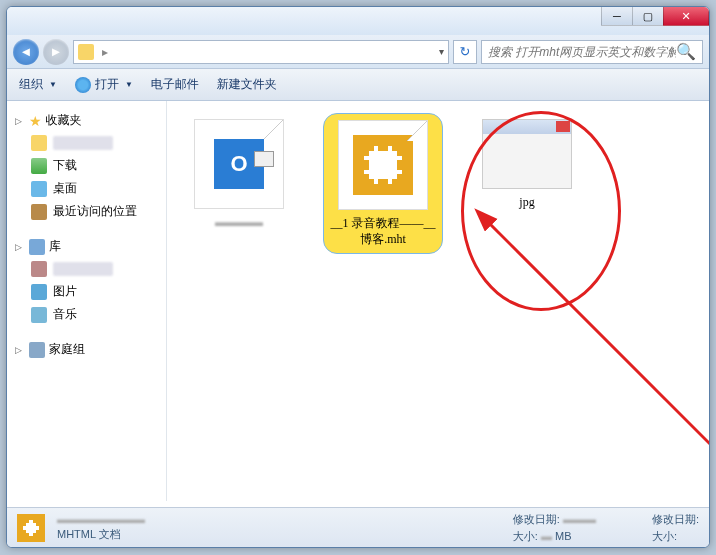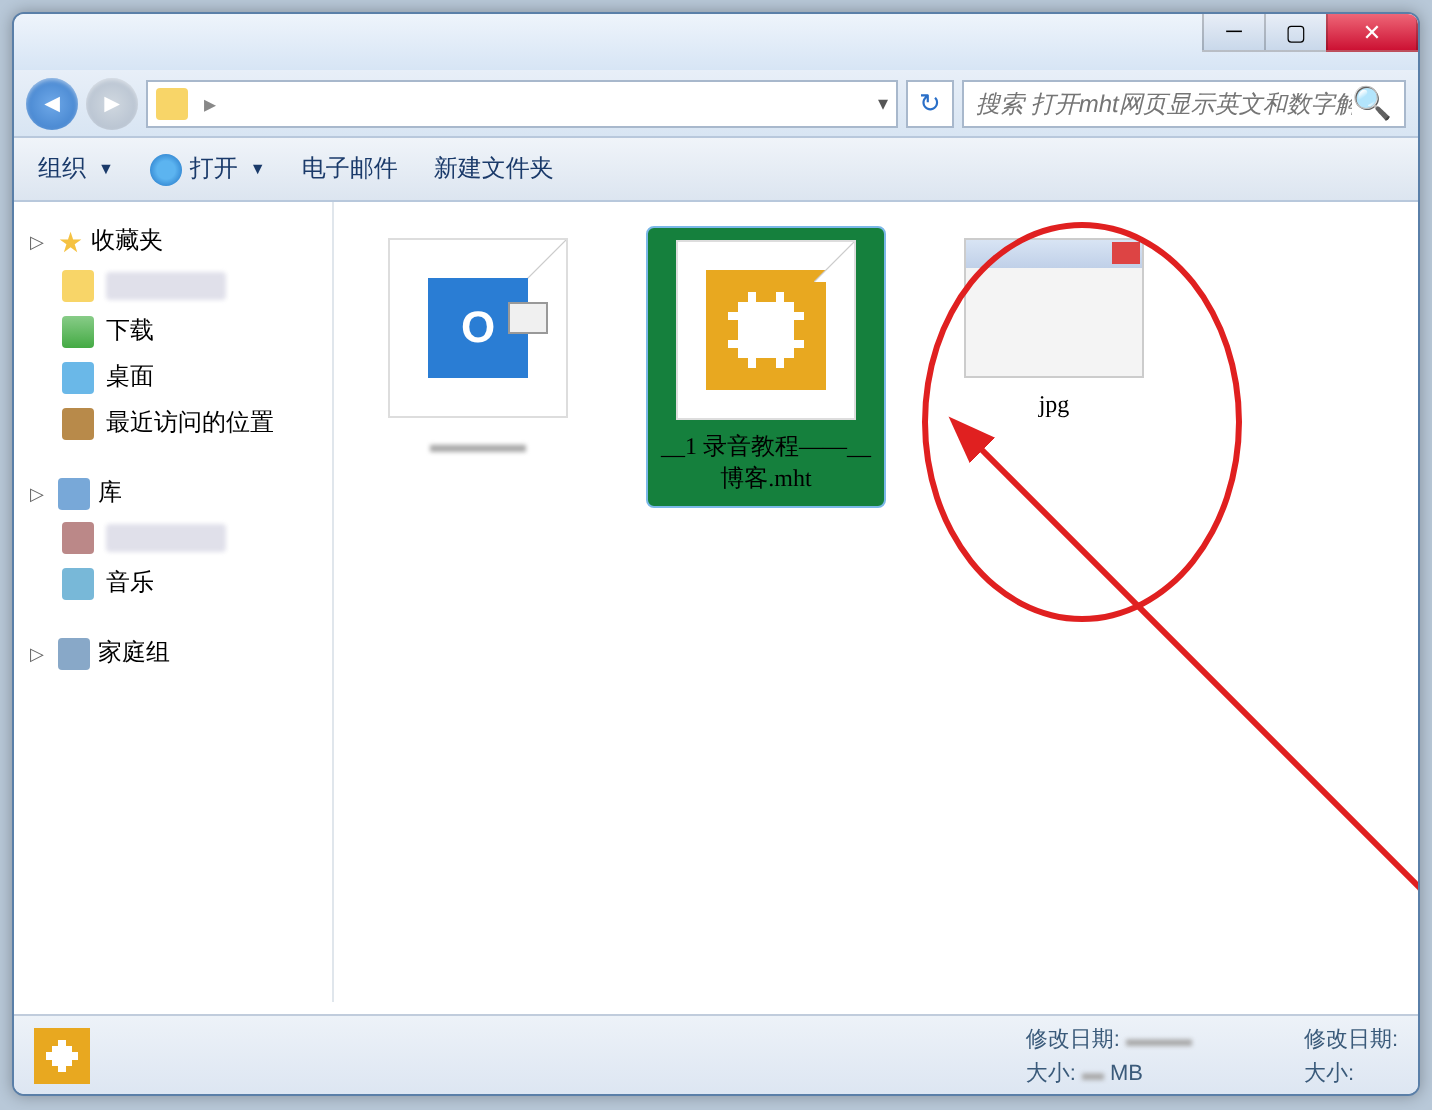--- a/index.html
+++ b/index.html
@@ -30,21 +30,21 @@
 .sb-group { margin-bottom: 12px; }
 .sb-header { display: flex; align-items: center; gap: 4px; padding: 3px 4px; cursor: pointer; }
 .sb-caret { font-size: 9px; color: #666; width: 10px; }
 .sb-star { color: #f5c242; font-size: 14px; }
 .sb-item { display: flex; align-items: center; gap: 6px; padding: 3px 4px 3px 20px; cursor: pointer; }
 .sb-ico { width: 16px; height: 16px; border-radius: 2px; display: inline-block; }
 .sb-blur { background: #ccd; width: 60px; height: 14px; border-radius: 2px; filter: blur(1px); opacity: 0.6; }
 .content { flex: 1; background: #fff; position: relative; padding: 12px; }
 .file-grid { display: flex; gap: 24px; align-items: flex-start; }
 .file-item { width: 120px; display: flex; flex-direction: column; align-items: center; text-align: center; font-size: 12px; padding: 6px; }
-.file-item.selected { background: #15803d; border: 1px solid #7bb8e8; border-radius: 4px; }
+.file-item.selected { background: #fde047; border: 1px solid #7bb8e8; border-radius: 14px; }
 .file-thumb { width: 90px; height: 90px; background: #fff; border: 1px solid #ddd; display: flex; align-items: center; justify-content: center; margin-bottom: 6px; position: relative; }
 .file-thumb .fold { position: absolute; top: 0; right: 0; width: 20px; height: 20px; background: linear-gradient(135deg, transparent 48%, #ccc 50%, #fff 52%); }
 .outlook-ico { width: 50px; height: 50px; background: #2a7dd4; display: flex; align-items: center; justify-content: center; color: #fff; font-size: 22px; font-weight: bold; position: relative; }
 .outlook-ico::after { content: ""; position: absolute; right: -10px; top: 12px; width: 18px; height: 14px; background: #f0f0f0; border: 1px solid #999; }
 .mht-ico { width: 60px; height: 60px; background: #e8a820; display: flex; align-items: center; justify-content: center; }
 .mht-inner { width: 38px; height: 38px; background: #fff; border: 5px dashed #e8a820; box-sizing: border-box; }
 .jpg-thumb { width: 90px; height: 70px; background: #f4f4f4; border: 1px solid #ccc; position: relative; }
 .jpg-bar { position: absolute; top: 0; left: 0; right: 0; height: 14px; background: linear-gradient(#d8e4f4,#c0d0e8); }
 .jpg-close { position: absolute; top: 1px; right: 1px; width: 14px; height: 11px; background: #d44; }
 .file-label { word-break: break-all; line-height: 1.3; font-family: Liberation Serif, serif; }
@@ -129,20 +129,24 @@
         <div class="sb-header">
           <span class="sb-caret">▷</span>
           <span class="sb-ico" style="background:#78a8d8"></span>
           <span>库</span>
         </div>
         <div class="sb-item">
             <span class="sb-ico" style="background:#b88"></span>
             <span class="sb-blur"></span>
           </div>
         <div class="sb-item">
+            <span class="sb-ico" style="background:#5aa8d8"></span>
+            <span>图片</span>
+          </div>
+        <div class="sb-item">
             <span class="sb-ico" style="background:#78b8d8"></span>
             <span>音乐</span>
           </div>
       </div>
       <div class="sb-group">
         <div class="sb-header">
           <span class="sb-caret">▷</span>
           <span class="sb-ico" style="background:#88a8c8"></span>
           <span>家庭组</span>
         </div>
@@ -187,20 +191,24 @@
           </defs>
         <line x1="250" y1="250" x2="20" y2="20" stroke="#e02020" stroke-width="3" marker-end="url(#ah)"></line>
       </svg>
     </div>
   </div>
 
   <div class="statusbar">
     <div class="status-icon">
         <div></div>
       </div>
+    <div class="status-col">
+      <span class="blur-label">▬▬▬▬▬▬▬▬</span>
+      <span>MHTML 文档</span>
+    </div>
     <div class="status-grid">
       <div class="status-col">
         <span><span>修改日期:</span> <span class="blur-label">▬▬▬</span></span>
         <span><span>大小:</span> <span class="blur-label">▬</span> <span>MB</span></span>
       </div>
       <div class="status-col">
         <span><span>修改日期:</span></span>
         <span><span>大小:</span></span>
       </div>
     </div>

